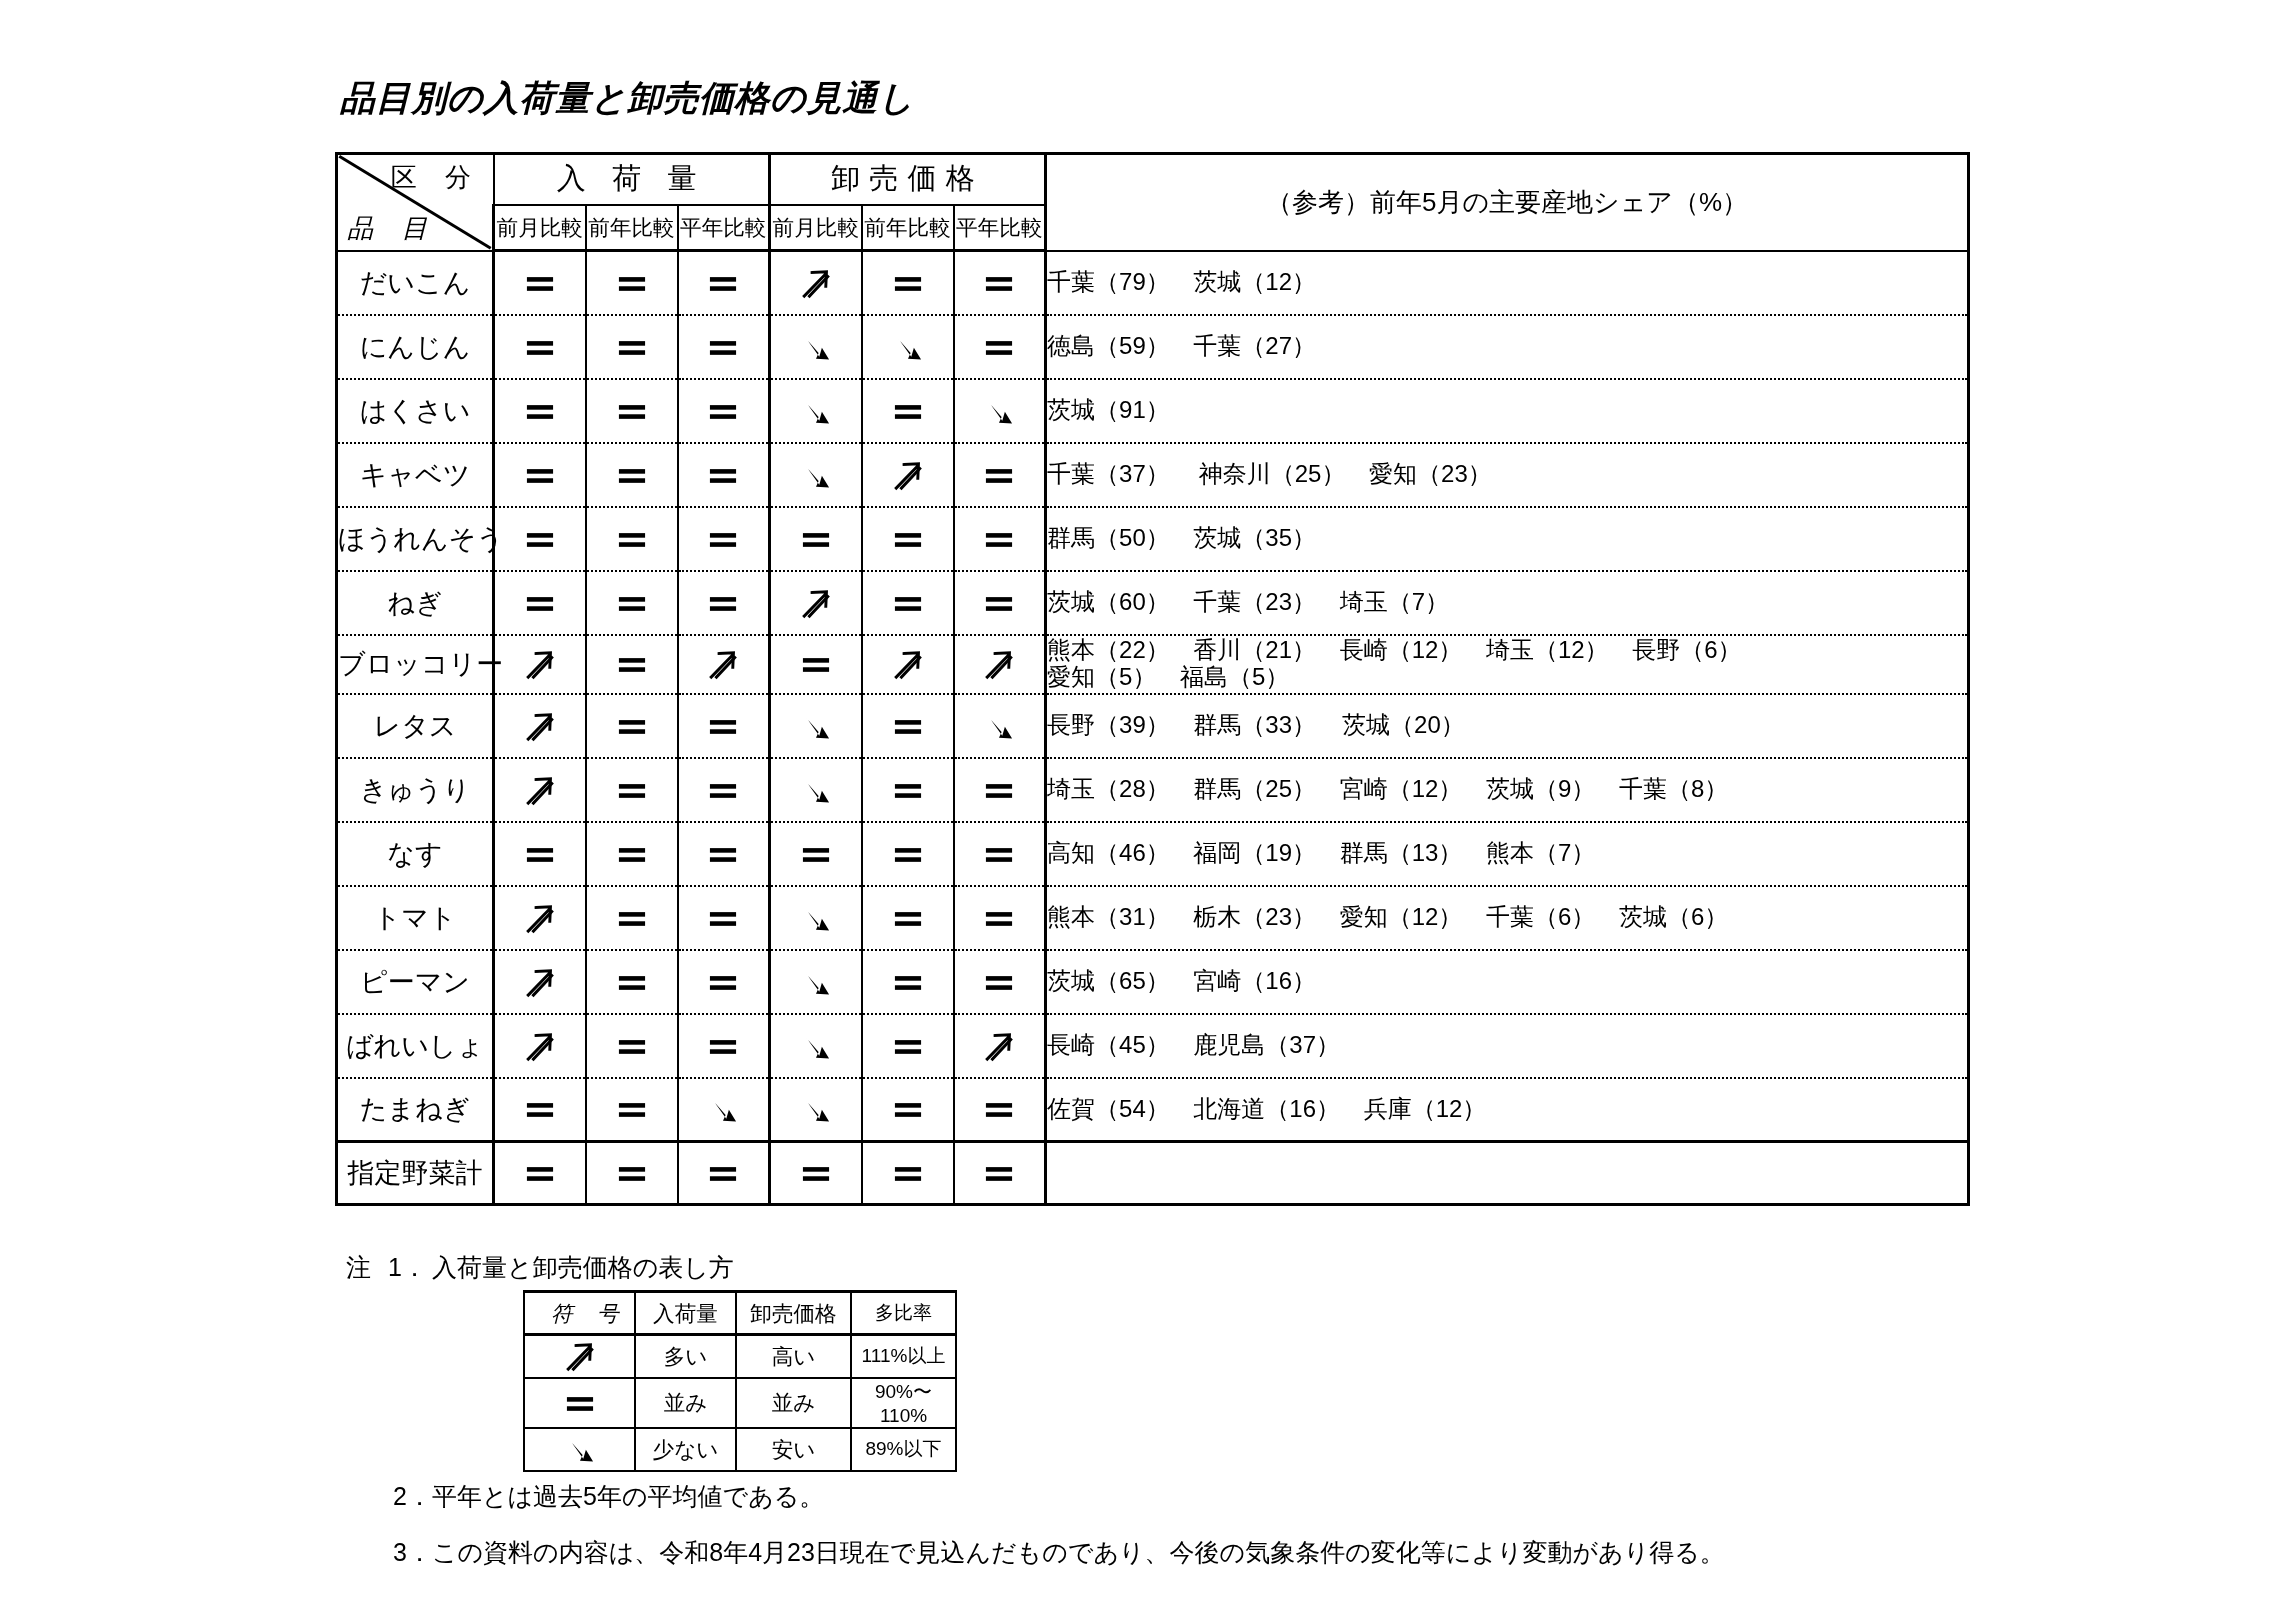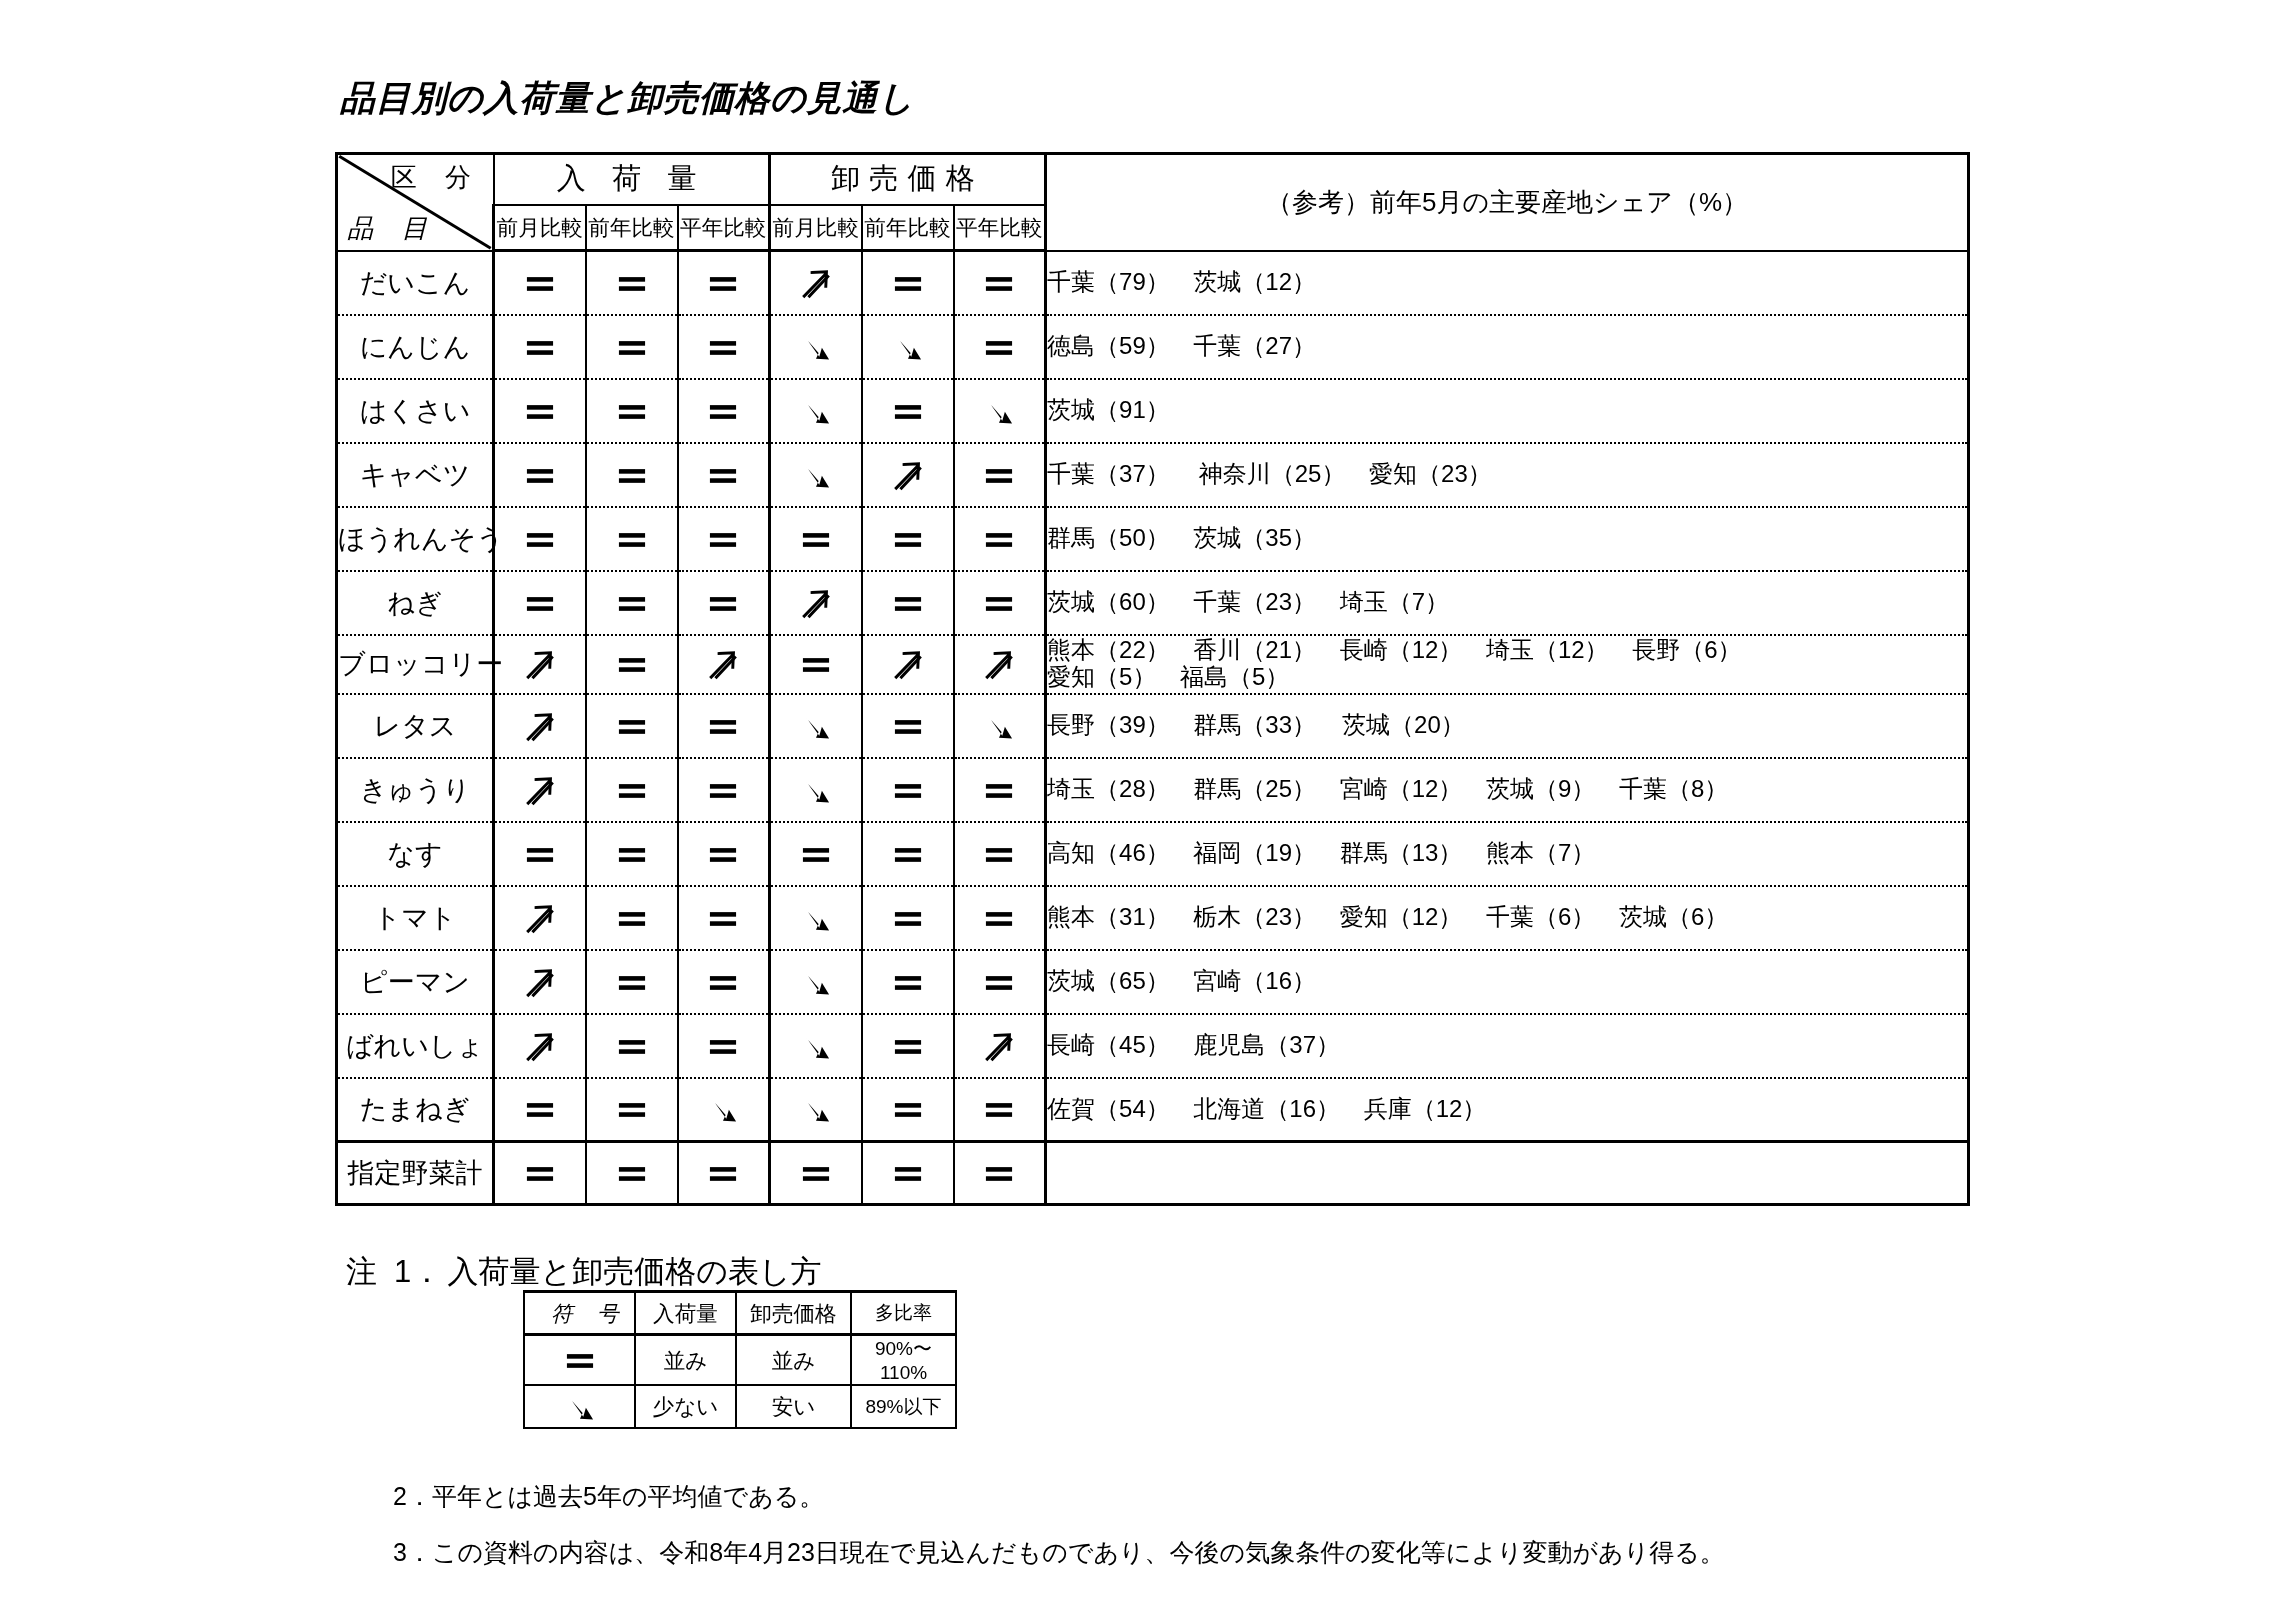--- a/index.html
+++ b/index.html
@@ -136,21 +136,21 @@
   }
 
   
   .g { display: inline-block; width: 34px; height: 34px; vertical-align: middle; }
 
   
   .note1 {
     position: absolute;
     left: 346px;
     top: 1251px;
-    font-size: 31px;
+    font-size: 25px;
     white-space: nowrap;
   }
   .note1 .num { margin-left: 17px; margin-right: 5.2px; }
 
   .legend-table {
     position: absolute;
     left: 523px;
     top: 1290px;
     border-collapse: collapse;
     table-layout: fixed;
@@ -697,20 +697,29 @@
   <table class="legend-table">
     <tbody id="legend-body">
         <tr class="head-row">
           <td class="lg-head c1 outer-top sp">符  号</td>
           <td class="lg-head c2 outer-top">入荷量</td>
           <td class="lg-head c3 outer-top">卸売価格</td>
           <td class="lg-head c4 outer-top">多比率</td>
         </tr>
         <tr>
           <td class="c1"><svg class="g" viewBox="0 0 52 52">
+              <path d="M8,46 L40,13 M20,10 L42,9 L41,31" stroke="#000" stroke-width="4.5" fill="none" stroke-linecap="square"></path>
+              <path d="M16,46 L44,16" stroke="#000" stroke-width="4.5" fill="none" stroke-linecap="square"></path>
+            </svg></td>
+          <td class="c2">多い</td>
+          <td class="c3">高い</td>
+          <td class="c4">111%以上</td>
+        </tr>
+        <tr>
+          <td class="c1"><svg class="g" viewBox="0 0 52 52">
               <rect x="6" y="17" width="40" height="7" fill="#000"></rect>
               <rect x="6" y="31" width="40" height="7" fill="#000"></rect>
             </svg></td>
           <td class="c2">並み</td>
           <td class="c3">並み</td>
           <td class="c4">90%〜110%</td>
         </tr>
         <tr>
           <td class="c1"><svg class="g" viewBox="0 0 52 52">
               <path d="M9,9 L16,20 L31,41 L35,27 L46,45 L26,44 L30,35 L14,17 Z" fill="#000"></path>

